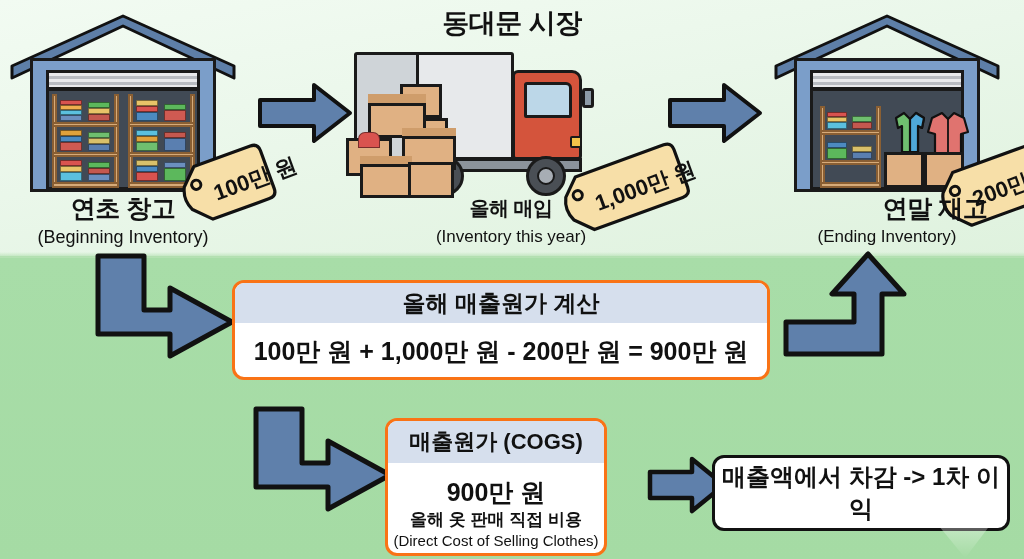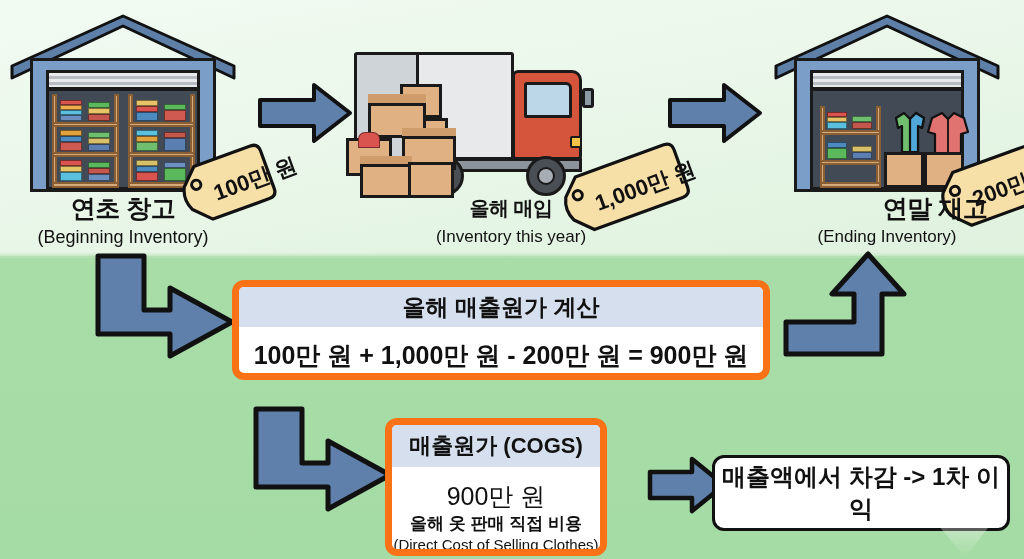--- a/index.html
+++ b/index.html
@@ -40,21 +40,21 @@
   .tag{position:absolute;}
   .tag svg{display:block;overflow:visible;}
   .tag-text{font-weight:bold;fill:#111;}
 
   
   .truck-part{position:absolute;box-sizing:border-box;}
   .box-crate{position:absolute;background:#e0b183;border:3px solid #1a1a1a;box-sizing:border-box;}
   .box-flap{position:absolute;background:#cf9d6b;border-bottom:3px solid #1a1a1a;box-sizing:border-box;}
 
   
-  .infobox{position:absolute;background:#fff;border:7px solid #f97316;border-radius:12px;
+  .infobox{position:absolute;background:#fff;border:3px solid #f97316;border-radius:12px;
     box-sizing:border-box;overflow:hidden;}
   .infobox .hd{background:#d6dfed;text-align:center;font-weight:bold;color:#111;
     display:flex;align-items:center;justify-content:center;}
   .infobox .bd{display:flex;flex-direction:column;align-items:center;justify-content:center;
     text-align:center;color:#111;}
 
   .plainbox{position:absolute;background:#fff;border:3px solid #111;border-radius:12px;
     box-sizing:border-box;display:flex;align-items:center;justify-content:center;
     font-weight:bold;color:#111;text-align:center;}
 
@@ -64,20 +64,21 @@
 </style>
 </head>
 <body>
 
 <div id="stage">
 
   <div class="bg-top"></div>
   <div class="bg-bottom"></div>
   <div class="bg-seam"></div>
 
+  <div class="ko-title" style="position:absolute;left:392px;top:6px;width:240px;font-size:27px;line-height:34px;">동대문 시장</div>
 
   <div class="wh-wrap" style="left:8px;top:22px;width:230px;height:170px;">
     <svg width="230" height="58" style="position:absolute;left:0;top:0;overflow:visible;">
       <polygon points="4,56 115,4 226,56 226,44 115,-6 4,44" fill="#5e7fa8" stroke="#111" stroke-width="3" stroke-linejoin="round"></polygon>
     </svg>
     <div class="wh-body" style="left:22px;top:36px;width:186px;height:134px;"></div>
     <div class="wh-shutter" style="left:38px;top:48px;width:154px;height:20px;"></div>
     <div class="wh-interior" style="left:38px;top:66px;width:154px;height:102px;"></div>
 
     <div class="shelf-post" style="left:44px;top:72px;width:5px;height:94px;"></div>
@@ -275,21 +276,21 @@
 
   <div class="arrow" style="left:246px;top:405px;width:150px;height:112px;">
     <svg width="150" height="112" viewBox="0 0 150 112">
       <polygon points="10,4 56,4 56,58 82,58 82,36 144,70 82,104 82,82 10,82" fill="#5f80ab" stroke="#111" stroke-width="5" stroke-linejoin="round"></polygon>
     </svg>
   </div>
 
   <div class="infobox" style="left:385px;top:418px;width:222px;height:138px;">
     <div class="hd" style="height:42px;font-size:22px;">매출원가 (COGS)</div>
     <div class="bd" style="height:92px;padding-top:4px;">
-      <div style="font-size:25px;font-weight:normal;line-height:34px;">900만 원</div>
+      <div style="font-size:25px;font-weight:bold;line-height:34px;">900만 원</div>
       <div style="font-size:17px;font-weight:bold;line-height:22px;">올해 옷 판매 직접 비용</div>
       <div style="font-size:15px;line-height:20px;">(Direct Cost of Selling Clothes)</div>
     </div>
   </div>
 
   <div class="arrow" style="left:648px;top:456px;width:78px;height:58px;">
     <svg width="78" height="58" viewBox="0 0 78 58">
       <polygon points="2,16 44,16 44,3 76,29 44,55 44,42 2,42" fill="#5f80ab" stroke="#111" stroke-width="4.5" stroke-linejoin="round"></polygon>
     </svg>
   </div>

